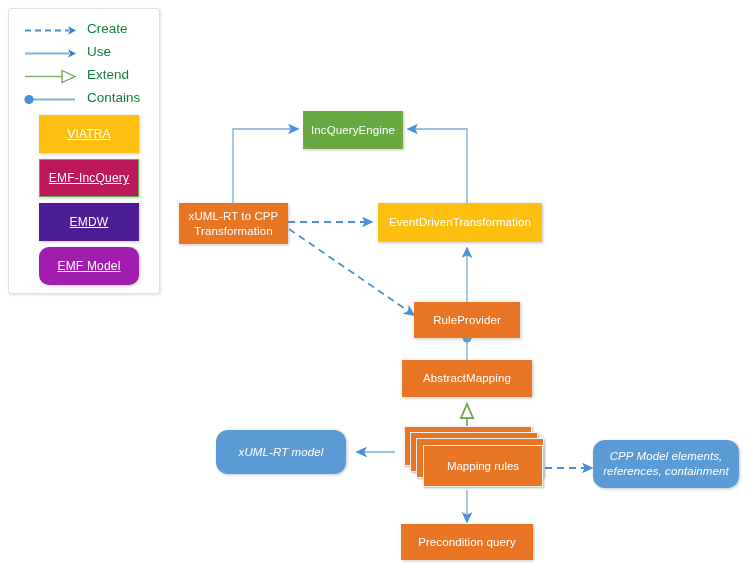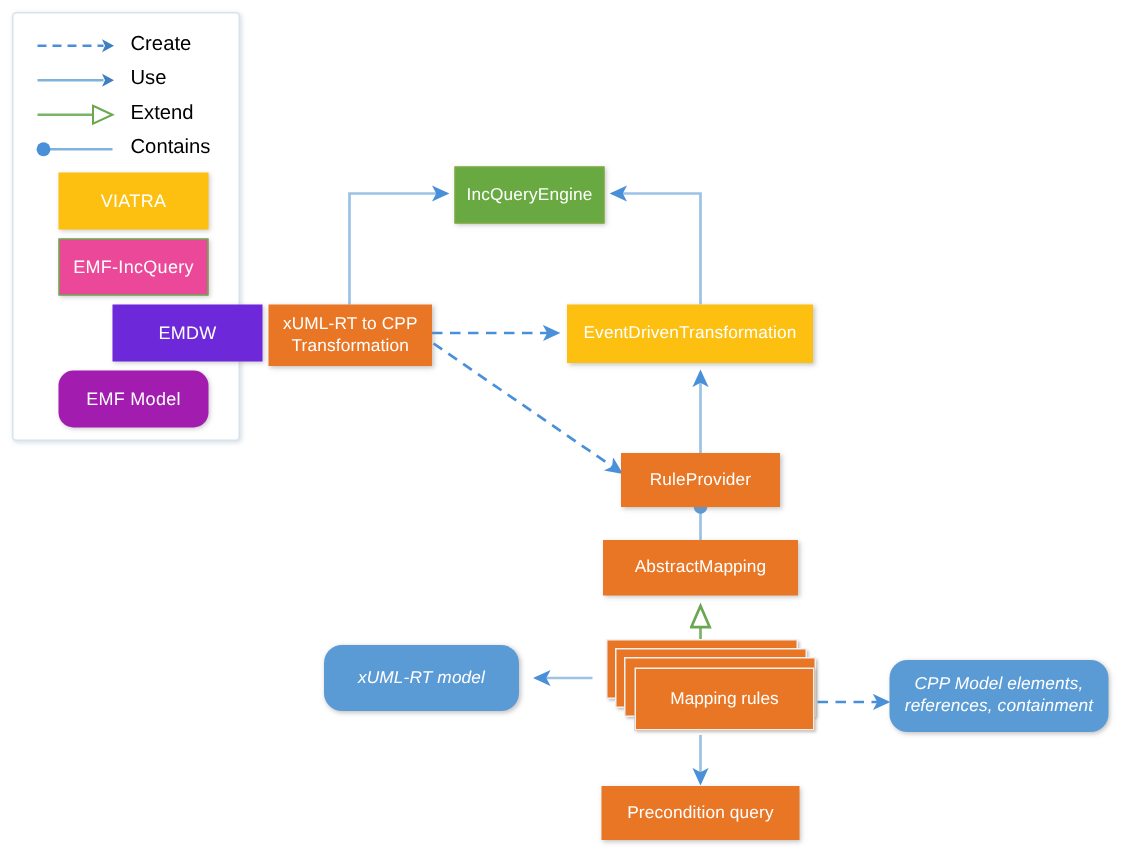--- a/index.html
+++ b/index.html
@@ -54,21 +54,21 @@
     left: 14px;
     top: 0;
     width: 58px;
     height: 23px;
   }
   .legend-row .lg-label {
     position: absolute;
     left: 78px;
     top: 2px;
     font-size: 13.5px;
-    color: #000000;
+    color: #15803d;
     white-space: nowrap;
   }
 
   .legend-boxes {
     position: absolute;
     left: 0;
     top: 106px;
     width: 150px;
   }
   .lbox {
@@ -76,24 +76,25 @@
     left: 30px;
     width: 100px;
     height: 38px;
     color: #ffffff;
     font-size: 12px;
     display: flex;
     align-items: center;
     justify-content: center;
     box-shadow: 1px 1px 3px rgba(140,140,140,.45);
     letter-spacing: .2px;
+    text-decoration: underline;
   }
   .lbox.viatra   { top: 0px;   background: #fdc010; }
-  .lbox.incquery { top: 44px;  background: #ec4899; border: 1px solid #6aa84f; box-sizing: border-box; }
-  .lbox.emdw     { top: 88px;  background: #6d28d9; margin-left: 36px; }
+  .lbox.incquery { top: 44px;  background: #be185d; border: 1px solid #6aa84f; box-sizing: border-box; }
+  .lbox.emdw     { top: 88px;  background: #4c1d95; }
   .lbox.emfmodel { top: 132px; background: #a21caf; border-radius: 10px; }
 
   
   .node {
     position: absolute;
     display: flex;
     align-items: center;
     justify-content: center;
     text-align: center;
     color: #ffffff;

